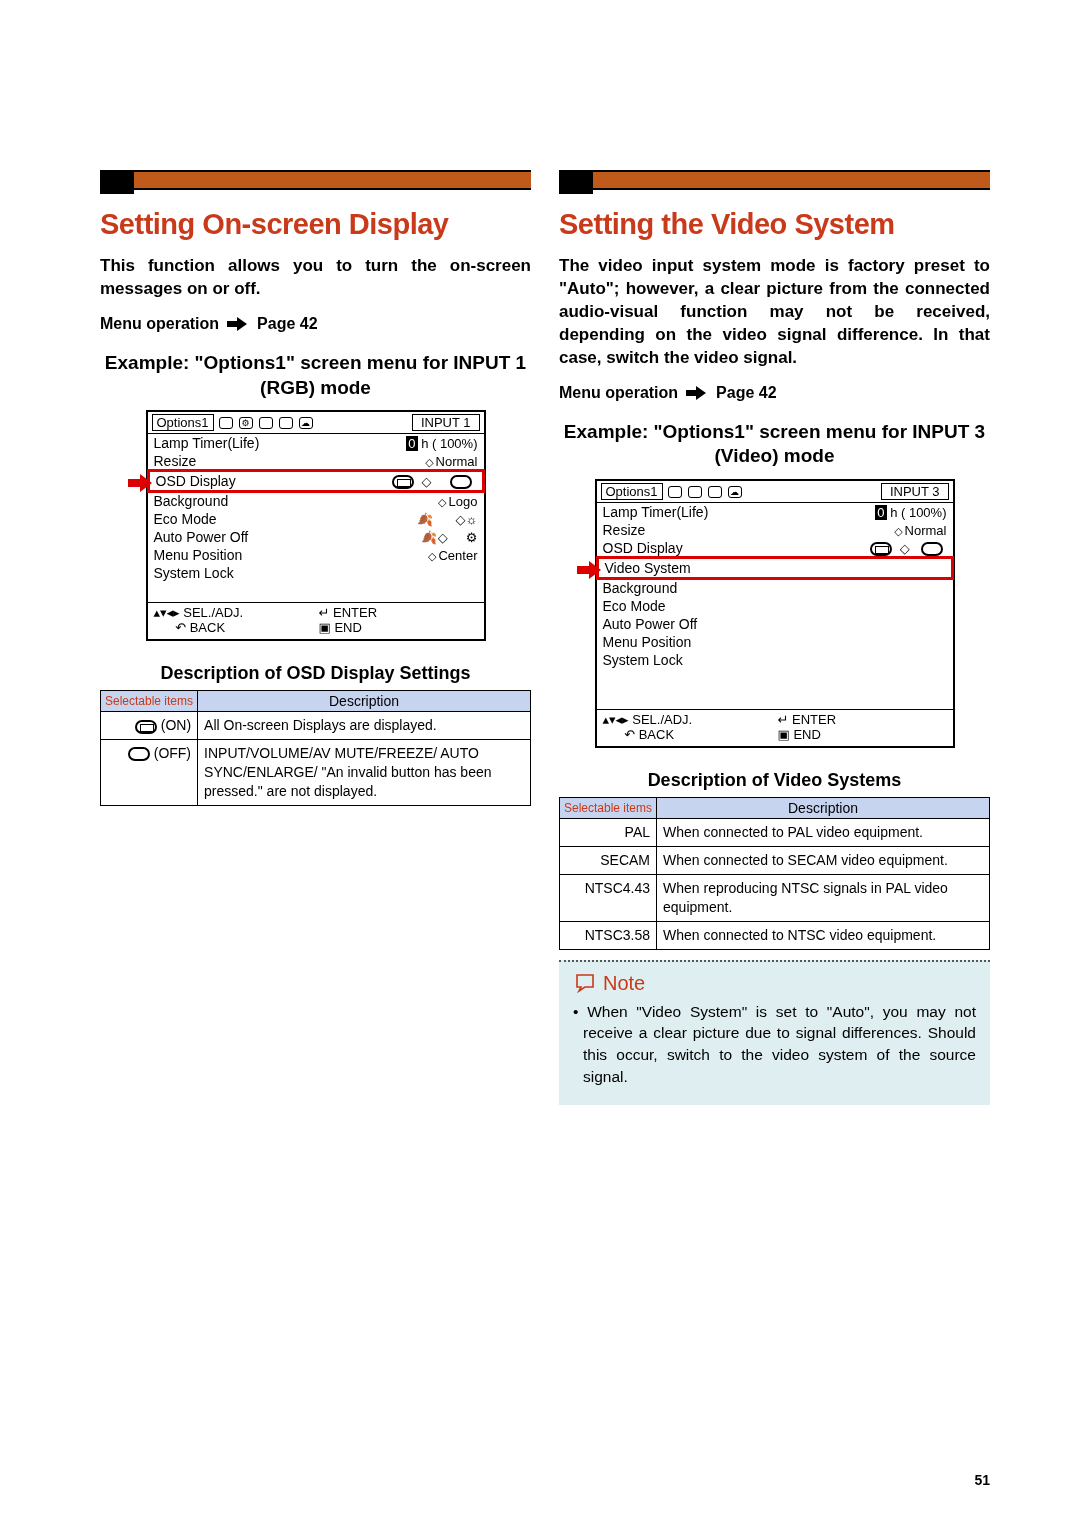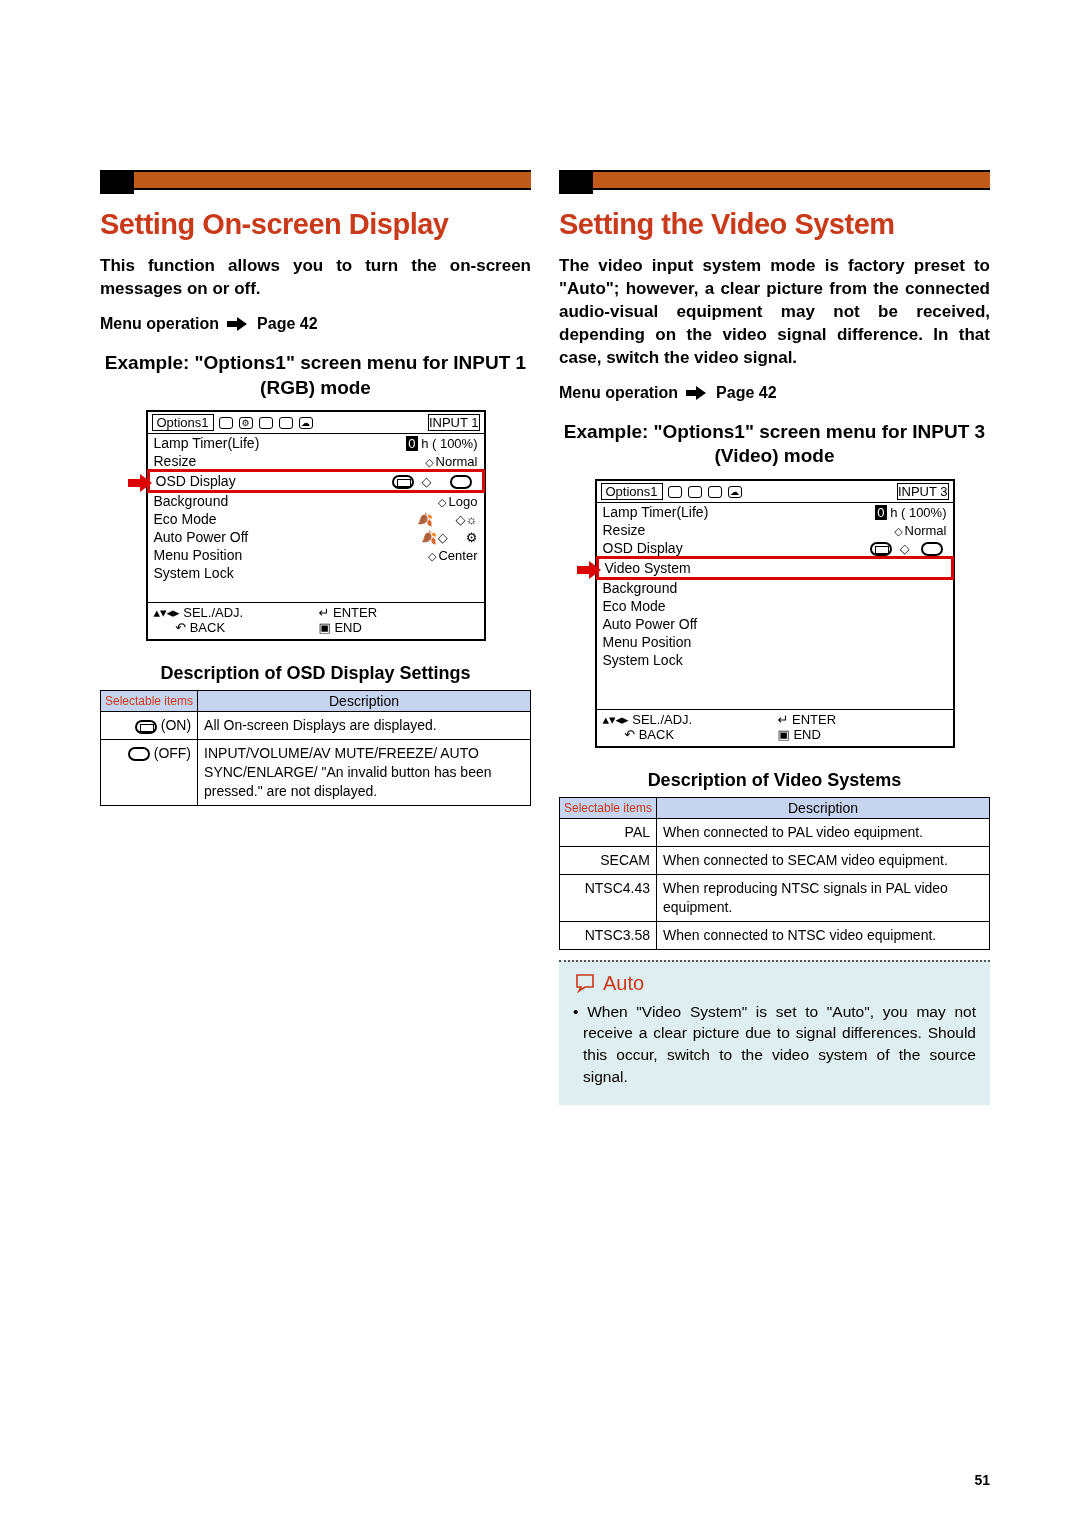--- a/index.html
+++ b/index.html
@@ -124,21 +124,21 @@
     gap: 4px;
   }
   .osd-head .ttl {
     border: 1px solid #000;
     padding: 0 4px;
     font-size: 13px;
   }
   .osd-head .spacer { flex: 1; }
   .osd-head .inp {
     border: 1px solid #000;
-    padding: 0 0;
+    padding: 0 8px;
     font-size: 13px;
   }
   .row {
     display: flex;
     padding: 1px 6px;
     align-items: flex-end;
   }
   .row .lbl { flex: 1; }
   .row .val { font-size: 13px; }
   .row .dia { font-size: 11px; margin-right: 2px; }
@@ -361,21 +361,21 @@
       </tr>
     </tbody>
       </table>
   </div>
 
   <div class="col">
     <div class="top-bar">
         <div class="sq"></div>
       </div>
     <h1 class="section">Setting the Video System</h1>
-    <p class="lead">The video input system mode is factory preset to "Auto"; however, a clear picture from the connected audio-visual equipment may not be received, depending on the video signal difference. In that case, switch the video signal.</p>
+    <p class="lead">The video input system mode is factory preset to "Auto"; however, a clear picture from the connected audio-visual function may not be received, depending on the video signal difference. In that case, switch the video signal.</p>
     <div class="menu-op">
       <span>Menu operation</span>
       <span class="arrow-r"></span>
       <span>Page 42</span>
     </div>
     <h2 class="example">Example: "Options1" screen menu for INPUT 3 (Video) mode</h2>
 
     <div class="osd-wrap" style="width:360px;">
       <div class="red-ptr" style="top:82px;"></div>
       <div class="osd" style="width:360px;">
@@ -457,21 +457,21 @@
             <td>When connected to NTSC video equipment.</td>
           </tr>
     </tbody>
       </table>
 
     <div class="note-box">
       <div class="note-hd">
         <svg width="24" height="20">
             <path d="M4 2 L20 2 L20 14 L12 14 L6 18 L8 14 L4 14 Z" fill="none" stroke="#c83a1a" stroke-width="1.6"></path>
           </svg>
-        <span>Auto</span>
+        <span>Note</span>
       </div>
       <ul>
         <li>When "Video System" is set to "Auto", you may not receive a clear picture due to signal differences. Should this occur, switch to the video system of the source signal.</li>
       </ul>
     </div>
   </div>
 </div>
 
 <div class="page-num">51</div>
 

